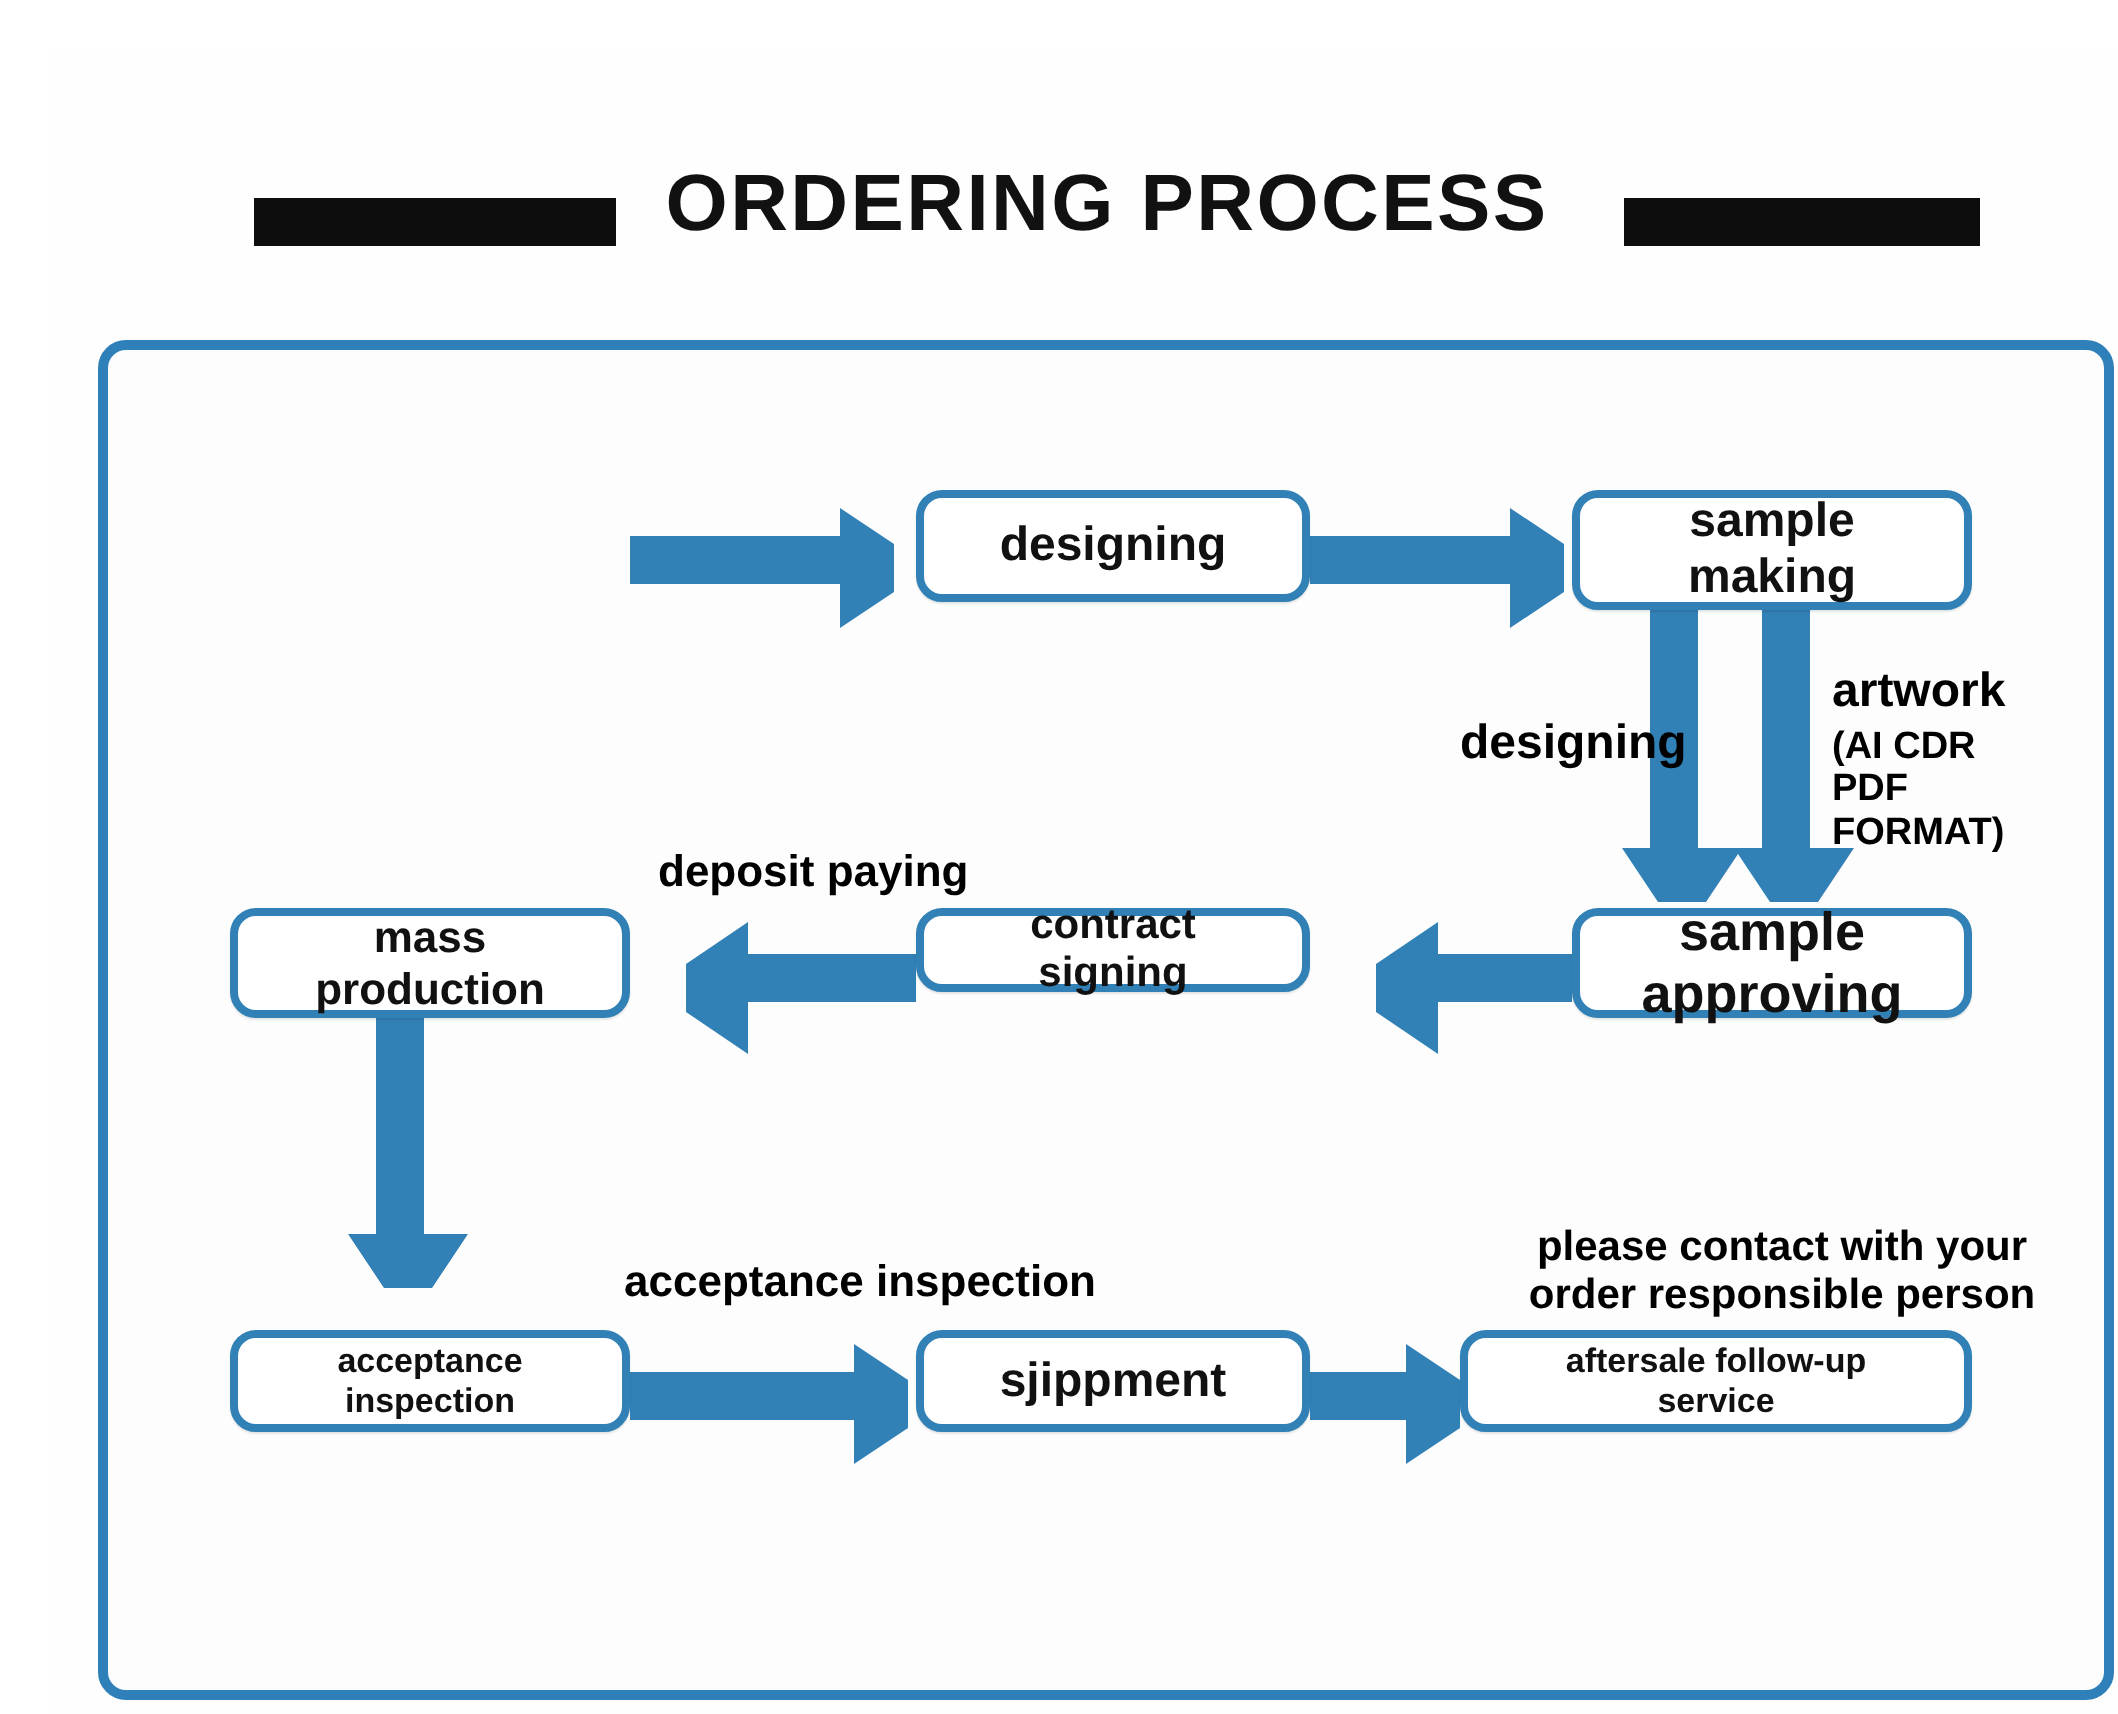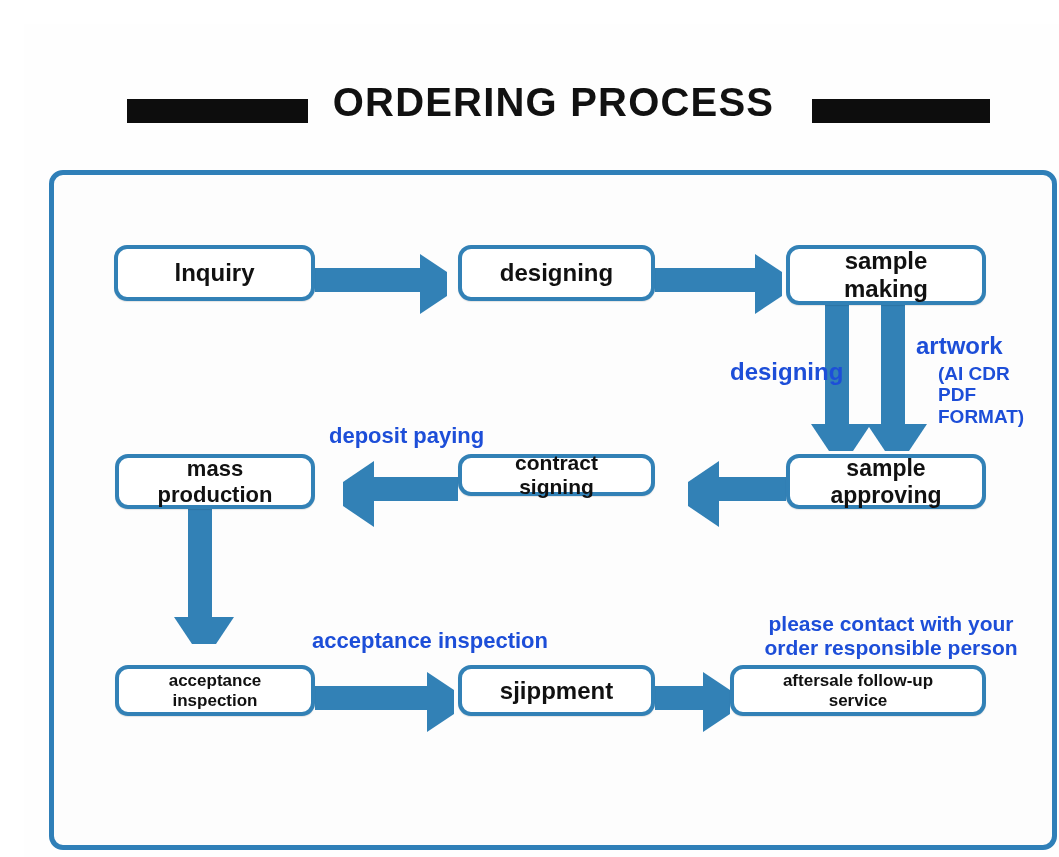--- a/index.html
+++ b/index.html
@@ -69,27 +69,27 @@
   }
   .arrow-d {
     position: absolute; width: 0; height: 0; z-index: 4;
     border-left: 18px solid transparent;
     border-right: 18px solid transparent;
     border-top: 27px solid #3281b6;
   }
 
   
   .label {
-    position: absolute; color: #1d4ed8; font-weight: 700;
+    position: absolute; color: #000000; font-weight: 700;
     font-family: "Liberation Sans", sans-serif;
     z-index: 6; white-space: pre-line; line-height: 1.12;
   }
   .lbl-designing    { left: 694px; top: 323px; font-size: 24px; }
   .lbl-artwork-main { left: 880px; top: 297px; font-size: 24px; }
-  .lbl-artwork-sub  { left: 880px; top: 327px; font-size: 19px; width: 130px; margin-left: 22px; }
+  .lbl-artwork-sub  { left: 880px; top: 327px; font-size: 19px; width: 130px; }
   .lbl-deposit      { left: 293px; top: 388px; font-size: 22px; }
   .lbl-acceptance   { left: 276px; top: 593px; font-size: 22px; }
   .lbl-contact      { left: 727px; top: 576px; font-size: 21px; width: 280px; text-align: center; }
 </style>
 </head>
 <body>
 
 <div id="page">
 
   <div class="title-wrap">
@@ -99,23 +99,20 @@
   </div>
 
   <div class="frame"></div>
 
   <div class="hline" style="left:291px; top:244px; width:105px;"></div>
   <div class="arrow-r" style="left:396px; top:230px;"></div>
 
   <div class="hline" style="left:631px; top:244px; width:100px;"></div>
   <div class="arrow-r" style="left:731px; top:230px;"></div>
 
-  <div class="node big" style="left:90px; top:221px; width:201px; height:56px;">
-    <span>lnquiry</span>
-  </div>
   <div class="node big" style="left:434px; top:221px; width:197px; height:56px;">
     <span>designing</span>
   </div>
   <div class="node big" style="left:762px; top:221px; width:200px; height:60px;">
     <span>sample making</span>
   </div>
 
   <div class="vline" style="left:801px; top:275px; height:125px;"></div>
   <div class="arrow-d" style="left:787px; top:400px;"></div>
 
@@ -132,21 +129,21 @@
 
   <div class="hline" style="left:326px; top:453px; width:108px;"></div>
   <div class="arrow-l" style="left:295px; top:437px;"></div>
 
   <div class="node big" style="left:91px; top:430px; width:200px; height:55px; font-size:22px;justify-content:flex-end;">
     <span>mass production</span>
   </div>
   <div class="node big" style="left:434px; top:430px; width:197px; height:42px; font-size:21px;">
     <span>contract signing</span>
   </div>
-  <div class="node big" style="left:762px; top:430px; width:200px; height:55px; font-size:23px;">
+  <div class="node big" style="left:762px; top:430px; width:200px; height:55px; font-size:27px;">
     <span>sample approving</span>
   </div>
 
   <div class="vline" style="left:164px; top:483px; width:8px; height:110px;"></div>
   <div class="arrow-d" style="left:150px; top:593px;"></div>
 
   <div class="hline" style="left:291px; top:662px; width:112px;"></div>
   <div class="arrow-r" style="left:403px; top:648px;"></div>
 
   <div class="hline" style="left:631px; top:662px; width:48px;"></div>

